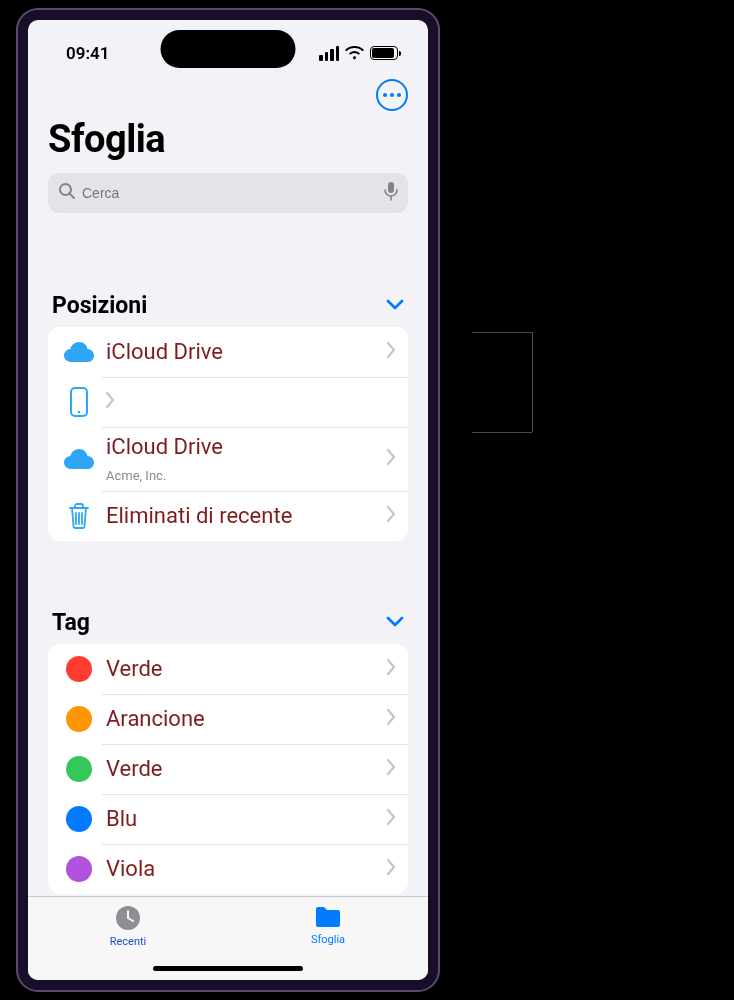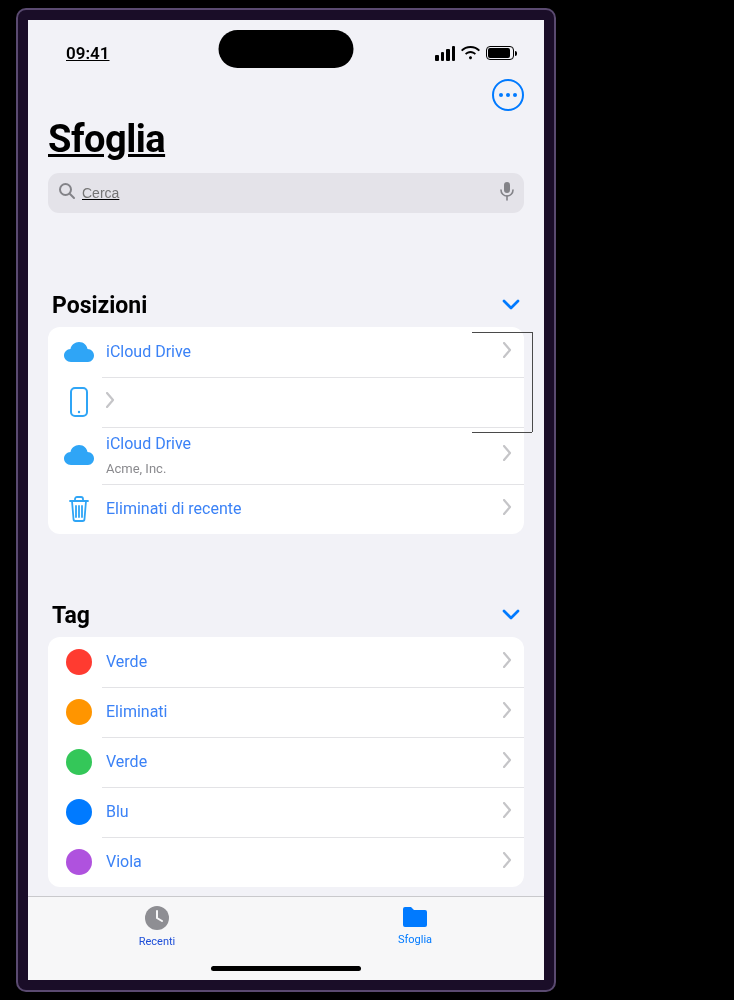--- a/index.html
+++ b/index.html
@@ -7,28 +7,27 @@
     font-family: -apple-system, BlinkMacSystemFont, "Segoe UI", Roboto, Helvetica, Arial, sans-serif;
     background: #000;
     width: 734px;
     height: 1000px;
     position: relative;
   }
   .phone {
     position: absolute;
     left: 18px;
     top: 10px;
-    width: 536px;
+    width: 420px;
     height: 980px;
     background: #f2f2f7;
-    border-radius: 8px;
+    border-radius: 20px;
     border: 10px solid #1a0d28;
     box-shadow: 0 0 0 2px #5a4a70;
     overflow: hidden;
-    text-decoration: underline;
   }
   .dynamic-island {
     position: absolute;
     left: 50%;
     top: 10px;
     transform: translateX(-50%);
     width: 135px;
     height: 38px;
     background: #000;
     border-radius: 20px;
@@ -132,21 +131,21 @@
     height:1px;
     background:#e3e3e6;
   }
   .row-icon {
     width: 34px; height:34px;
     display:flex; align-items:center; justify-content:center;
     flex-shrink:0;
     margin-right: 10px;
   }
   .row-text { flex:1; display:flex; flex-direction:column; justify-content:center; }
-  .row-label { font-size:16px; color:#3b82f6; line-height:1.2; }
+  .row-label { font-size:22px; color:#7f1d1d; line-height:1.2; }
   .row-sublabel { font-size:13px; color:#8a8a8e; line-height:1.2; margin-top:8px; }
   .row-chevron { color:#c5c5c8; flex-shrink:0; }
   
   .tag-dot { width:26px; height:26px; border-radius:50%; }
   
   .section-gap { height: 24px; }
   
   .tab-bar {
     position:absolute;
     left:0; right:0; bottom:0;
@@ -334,21 +333,21 @@
         <span class="row-chevron"><svg width="9" height="16" viewBox="0 0 9 16">
               <path d="M1 1l6 7-6 7" stroke="#c5c5c8" stroke-width="2.2" fill="none" stroke-linecap="round" stroke-linejoin="round"></path>
             </svg></span>
       </div>
 
       <div class="row">
         <span class="row-icon">
             <span class="tag-dot" style="background:#ff9500"></span>
           </span>
         <div class="row-text">
-            <span class="row-label">Eliminati</span>
+            <span class="row-label">Arancione</span>
           </div>
         <span class="row-chevron"><svg width="9" height="16" viewBox="0 0 9 16">
               <path d="M1 1l6 7-6 7" stroke="#c5c5c8" stroke-width="2.2" fill="none" stroke-linecap="round" stroke-linejoin="round"></path>
             </svg></span>
       </div>
 
 
       <div class="row">
         <span class="row-icon">
             <span class="tag-dot" style="background:#34c759"></span>

